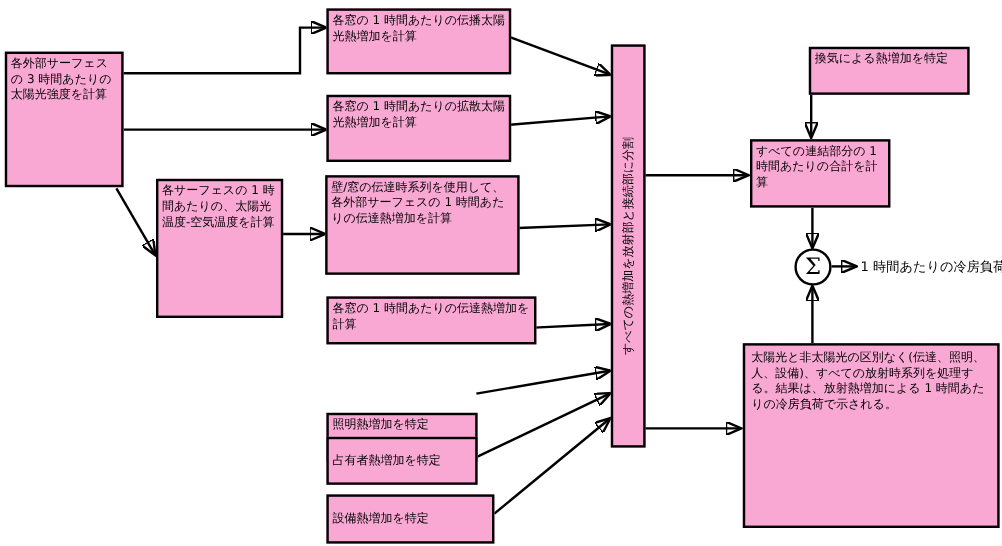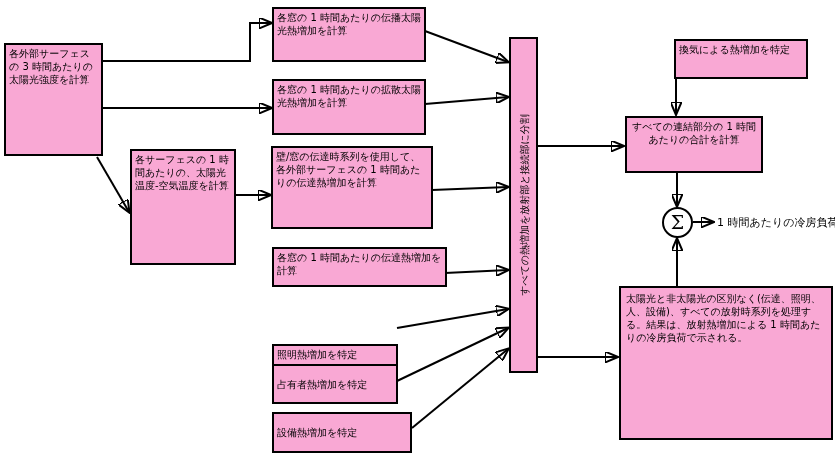--- a/index.html
+++ b/index.html
@@ -79,21 +79,21 @@
   <div class="box" style="left:272px;top:364px;width:126px;height:40px;display:flex;align-items:center;">占有者熱増加を特定</div>
 
   <div class="box" style="left:272px;top:412px;width:140px;height:41px;display:flex;align-items:center;">設備熱増加を特定</div>
 
   <div class="box vbox" style="left:509px;top:37px;width:29px;height:336px;">
     <span class="vtext">すべての熱増加を放射部と接続部に分割</span>
   </div>
 
   <div class="box" style="left:626px;top:39px;width:134px;height:40px;margin-left:48px;">換気による熱増加を特定</div>
 
-  <div class="box" style="left:625px;top:116px;width:138px;height:57px;text-align:center;">すべての連結部分の 1 時間あたりの合計を計算</div>
+  <div class="box" style="left:625px;top:116px;width:117px;height:57px;">すべての連結部分の 1 時間あたりの合計を計算</div>
 
   <div class="box" style="left:619px;top:286px;width:214px;height:154px;padding:4px 5px;">太陽光と非太陽光の区別なく(伝達、照明、人、設備)、すべての放射時系列を処理する。結果は、放射熱増加による 1 時間あたりの冷房負荷で示される。</div>
 
   <div class="sigma">
     <span>Σ</span>
   </div>
 
   <div class="out-label">1 時間あたりの冷房負荷</div>
 
 </div>

